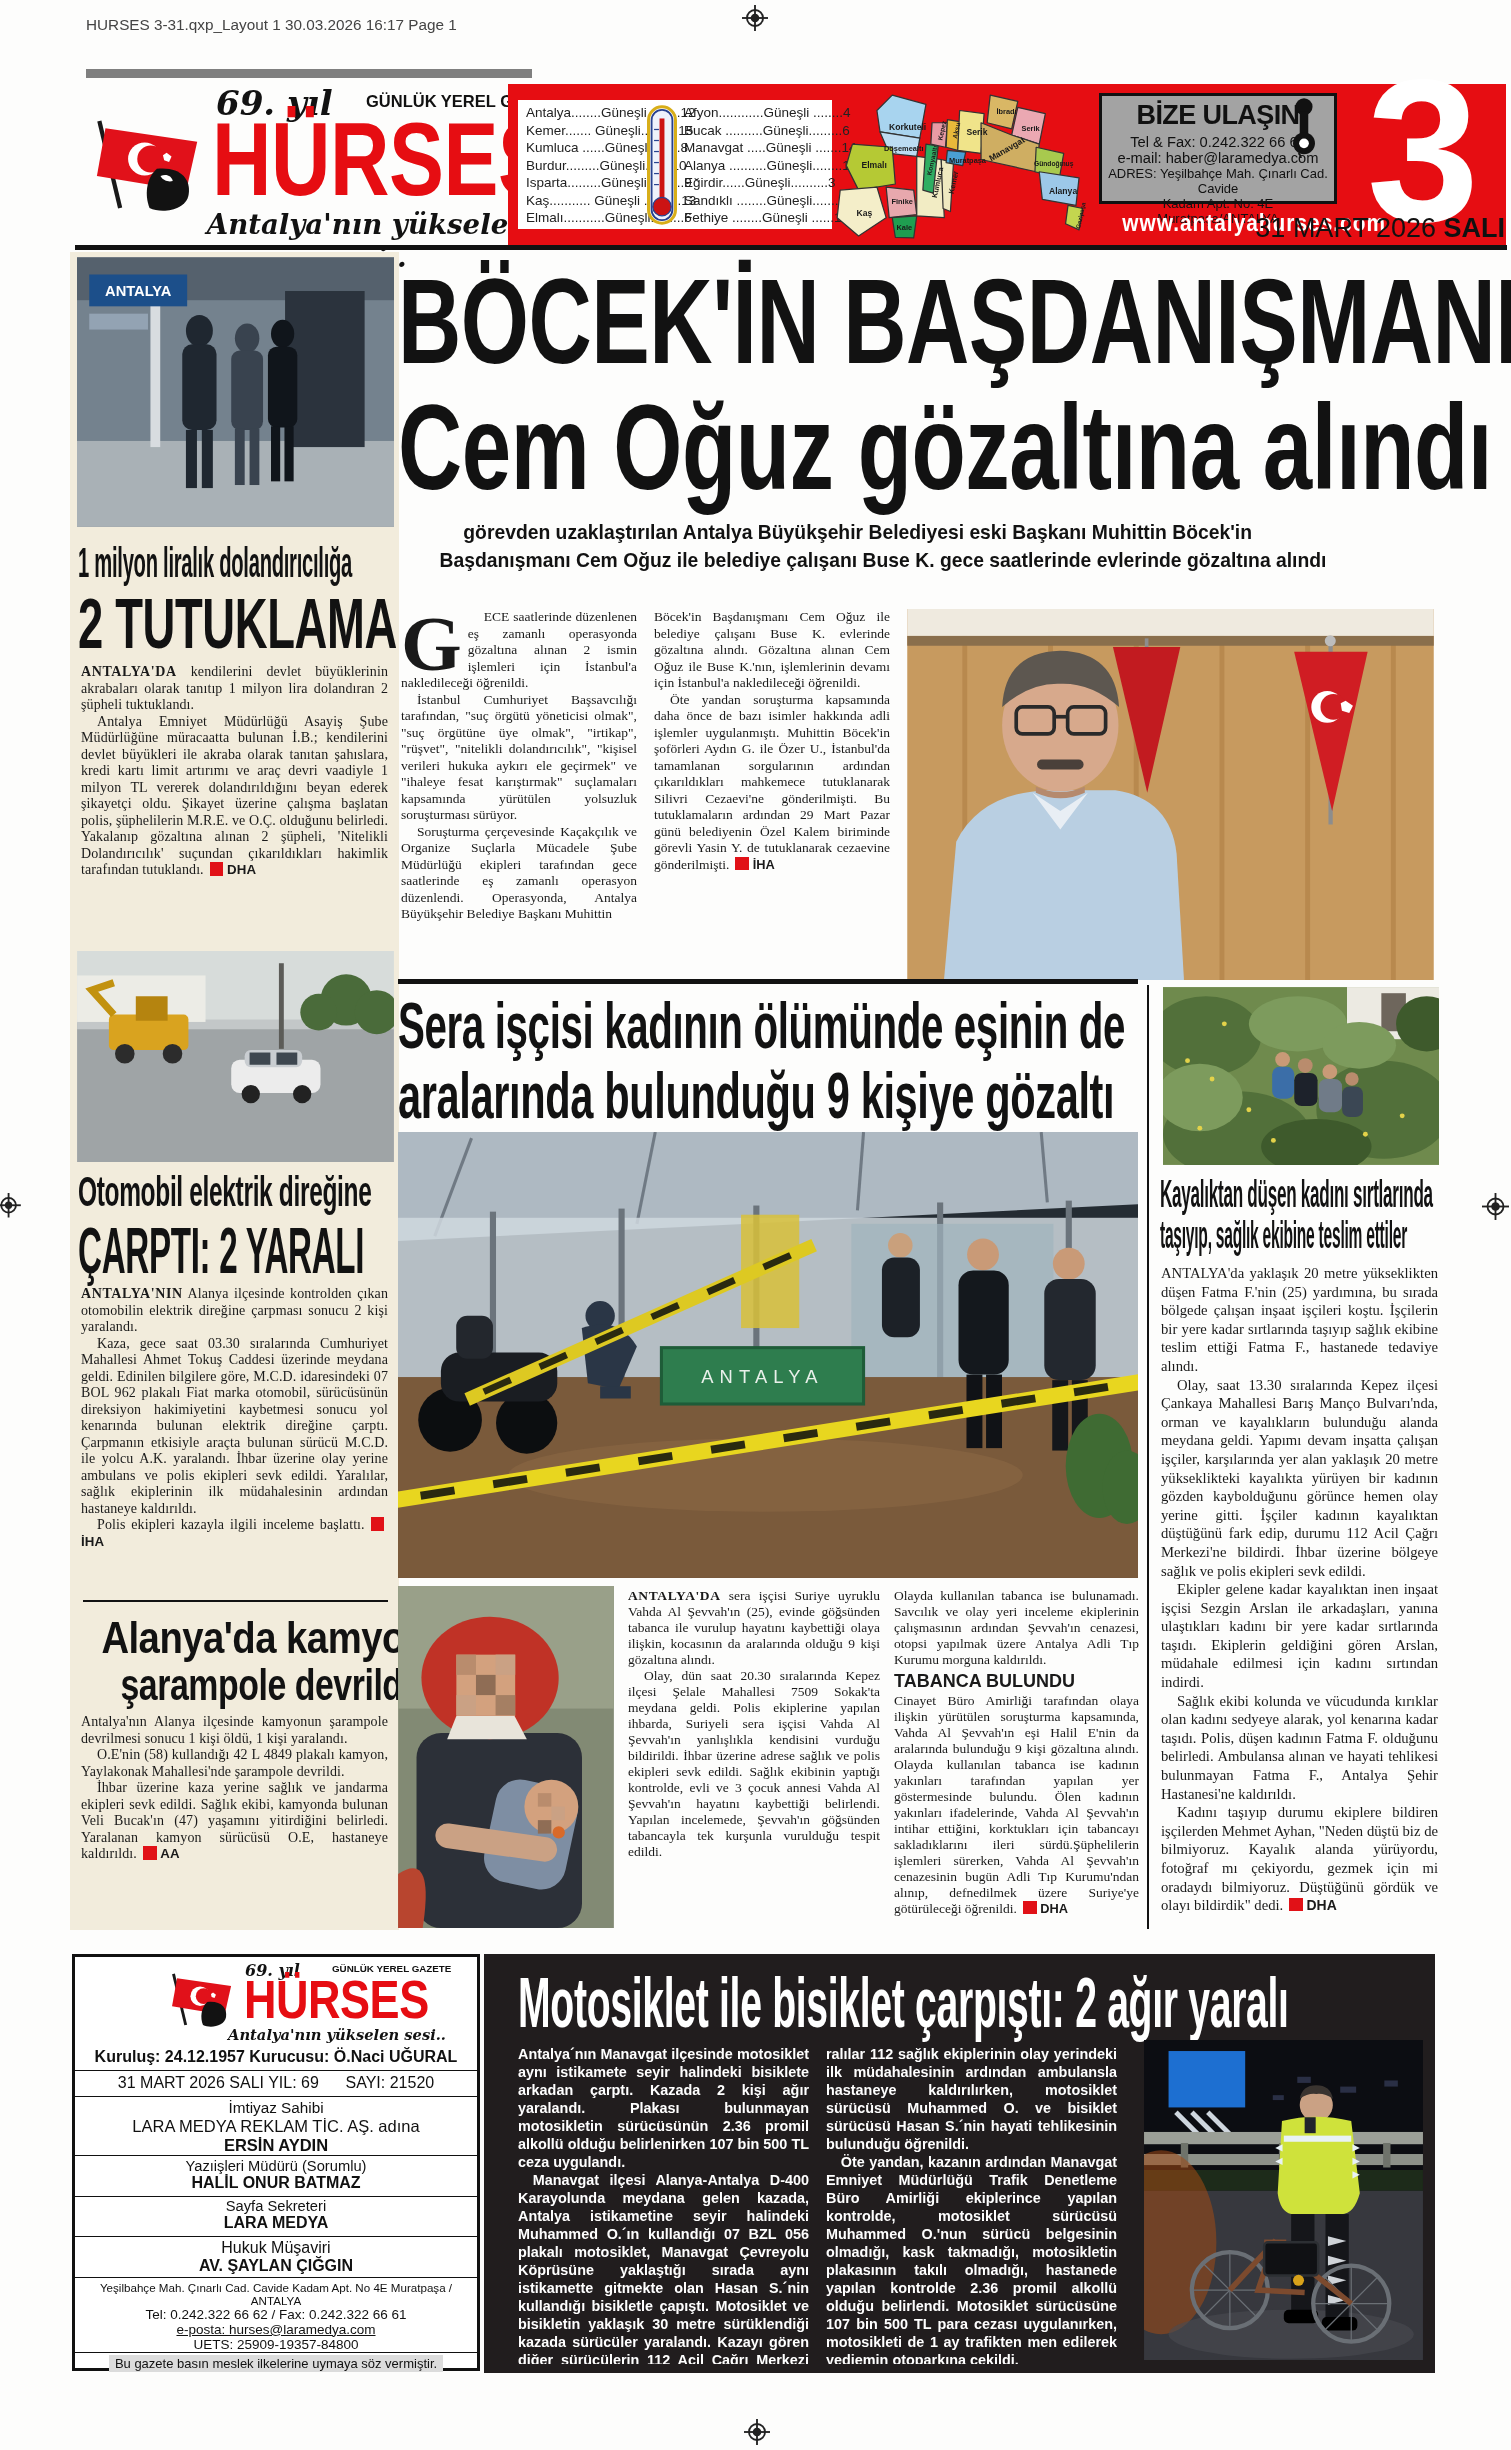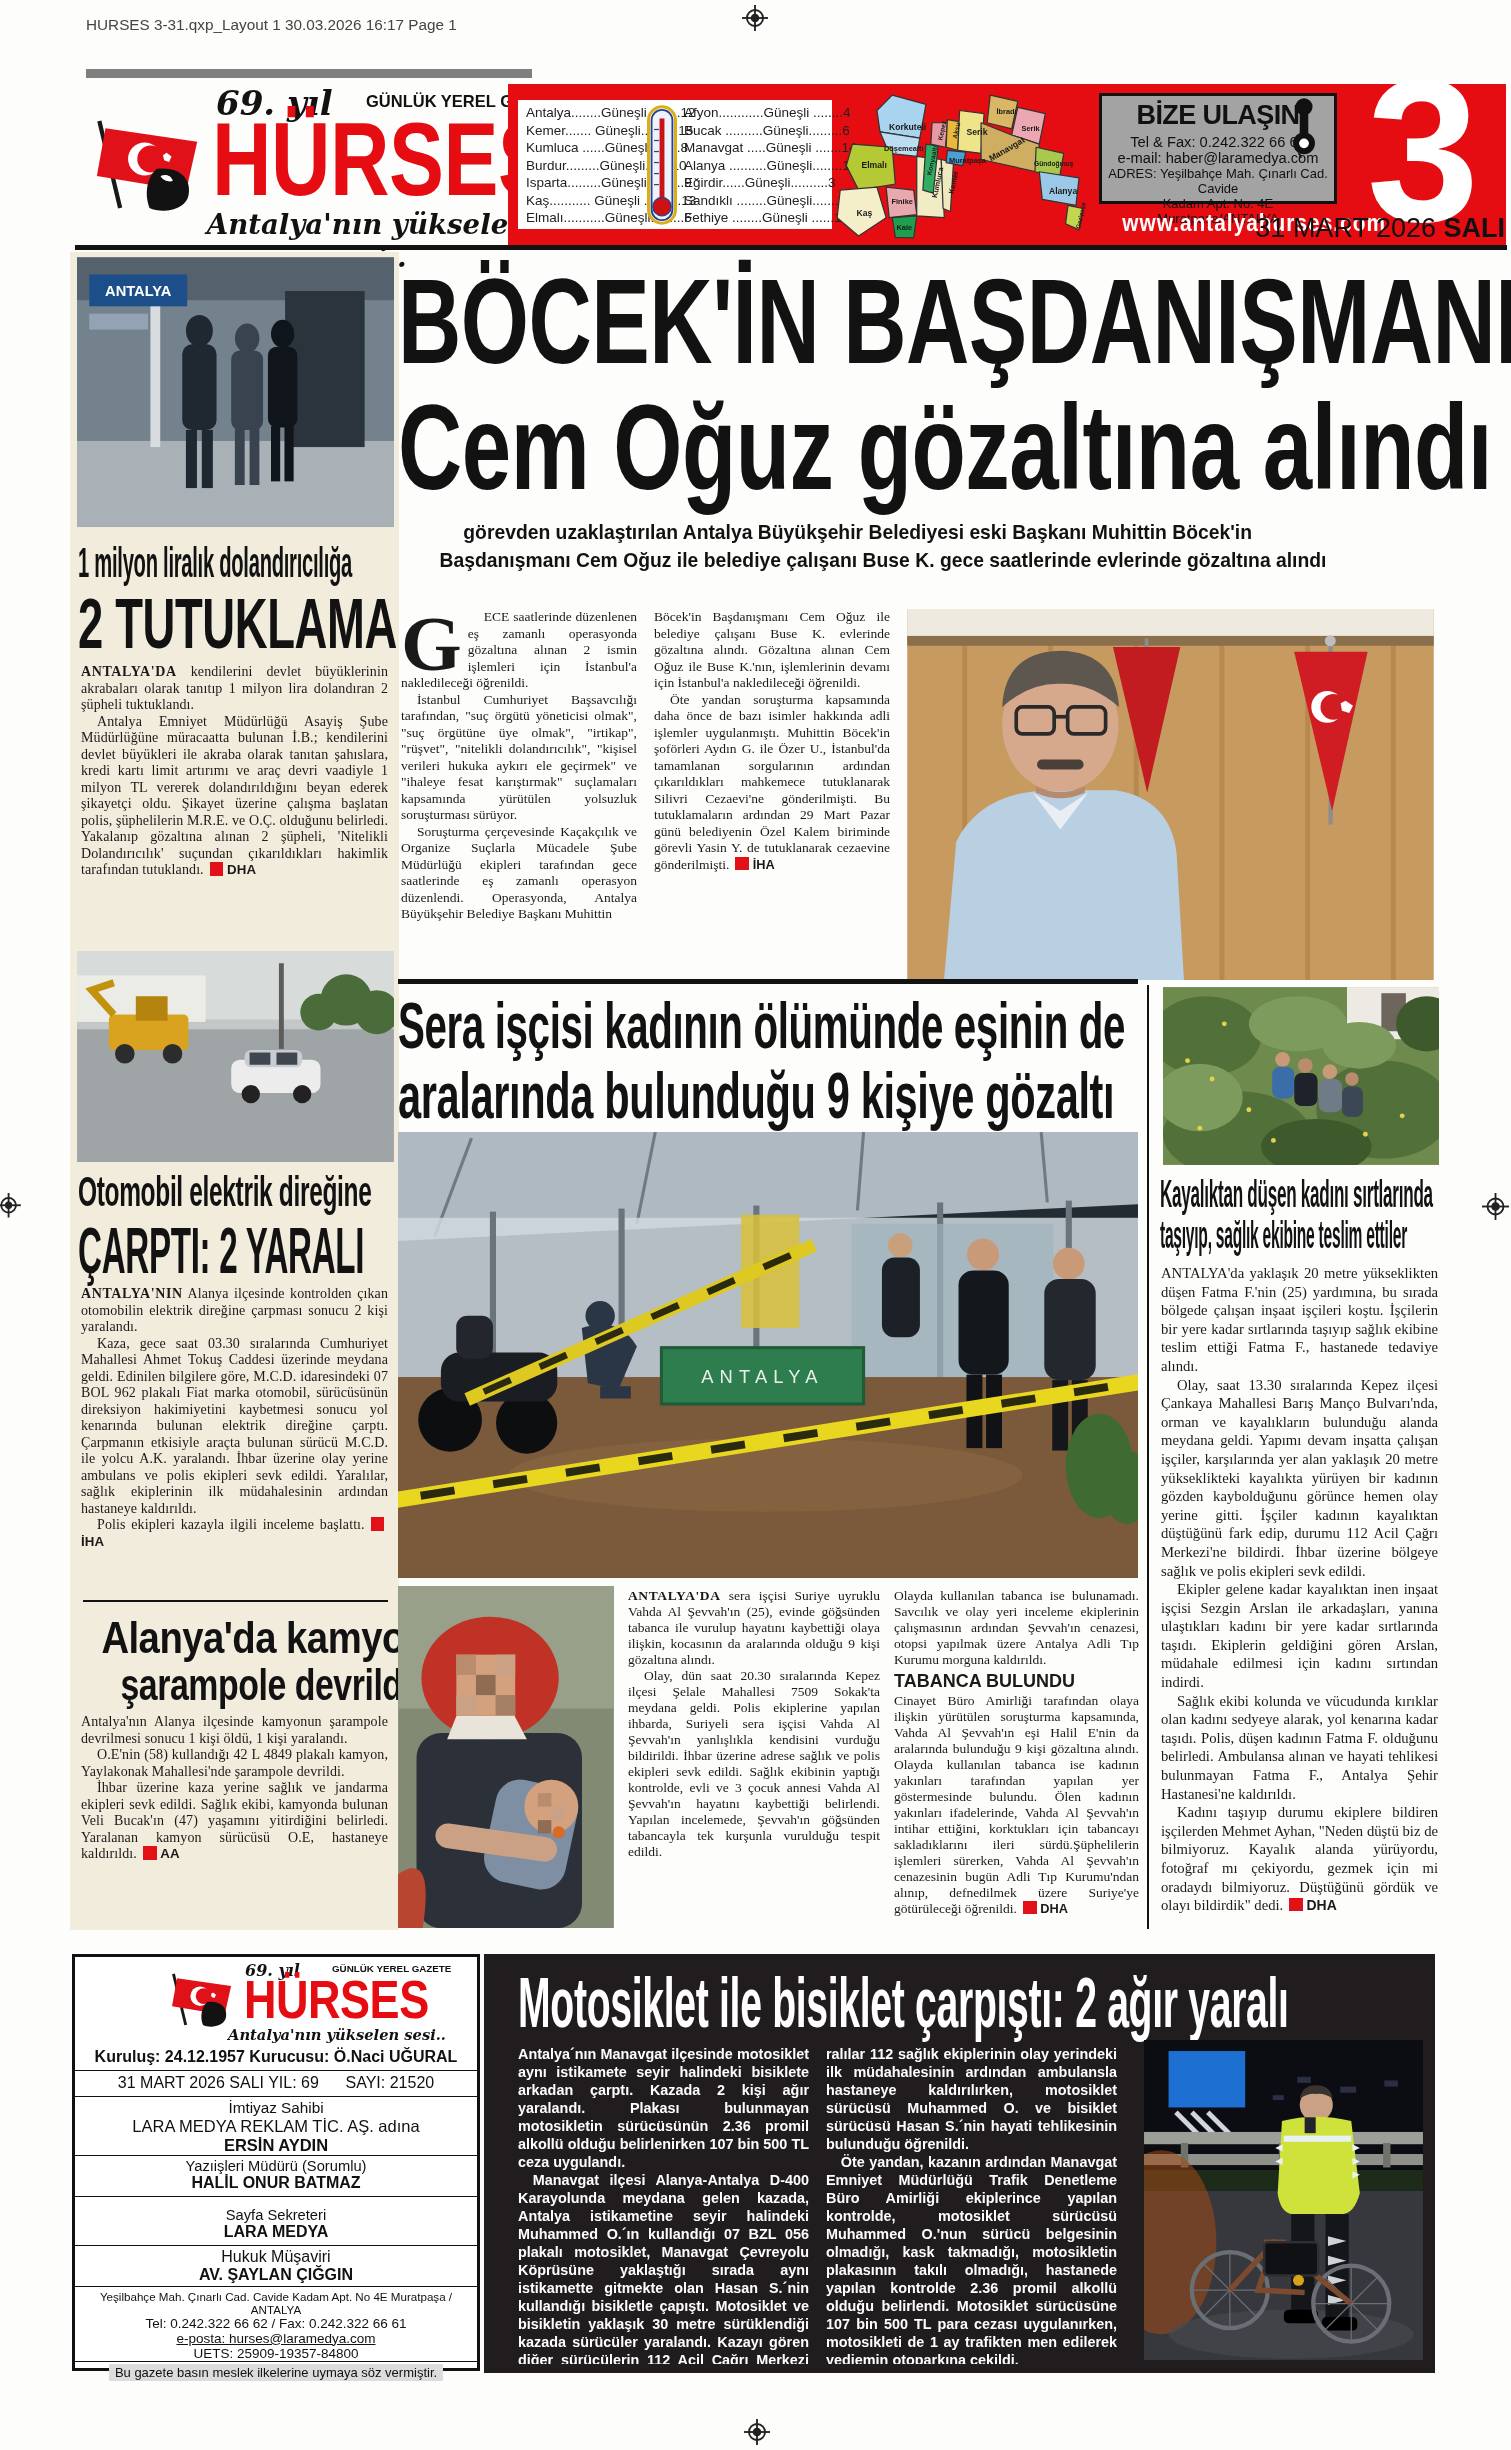--- a/index.html
+++ b/index.html
@@ -306,21 +306,21 @@
     </div>
     <div class="imprint-row" style="height:56px;padding-top:2.5px;">
       <div style="font-size:15.3px;">İmtiyaz Sahibi</div>
       <div style="font-size:16.5px;">LARA MEDYA REKLAM TİC. AŞ. adına</div>
       <div style="font-size:16.5px;font-weight:bold;">ERSİN AYDIN</div>
     </div>
     <div class="imprint-row" style="height:38px;padding-top:1.8px;">
       <div style="font-size:14.7px;">Yazıişleri Müdürü (Sorumlu)</div>
       <div style="font-size:16px;font-weight:bold;">HALİL ONUR BATMAZ</div>
     </div>
-    <div class="imprint-row" style="height:38px;padding-top:10px;">
+    <div class="imprint-row" style="height:38px;padding-top:1px;">
       <div style="font-size:14.7px;">Sayfa Sekreteri</div>
       <div style="font-size:16px;font-weight:bold;">LARA MEDYA</div>
     </div>
     <div class="imprint-row" style="height:38px;padding-top:1.8px;">
       <div style="font-size:16px;">Hukuk Müşaviri</div>
       <div style="font-size:16px;font-weight:bold;">AV. ŞAYLAN ÇIĞGIN</div>
     </div>
     <div class="imprint-row" style="height:71px;padding-top:3.1px;">
       <div style="font-size:11.6px;">Yeşilbahçe Mah. Çınarlı Cad. Cavide Kadam Apt. No 4E Muratpaşa / ANTALYA</div>
       <div style="font-size:13.5px;">Tel: 0.242.322 66 62 / Fax: 0.242.322 66 61</div>

